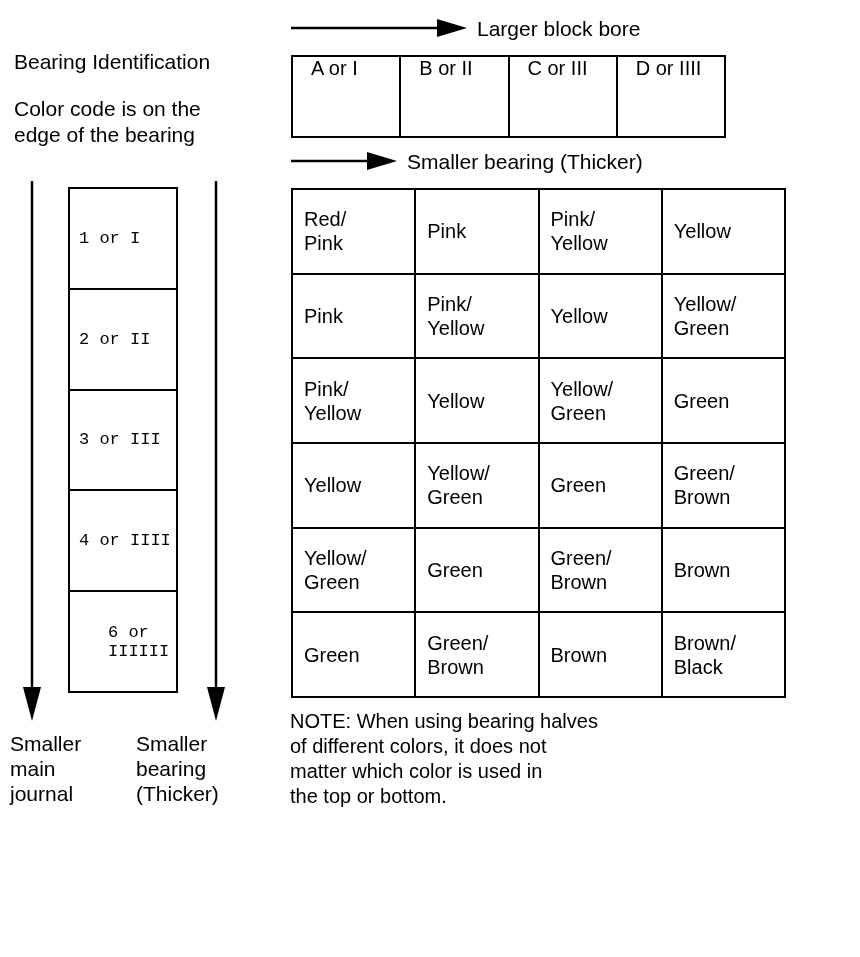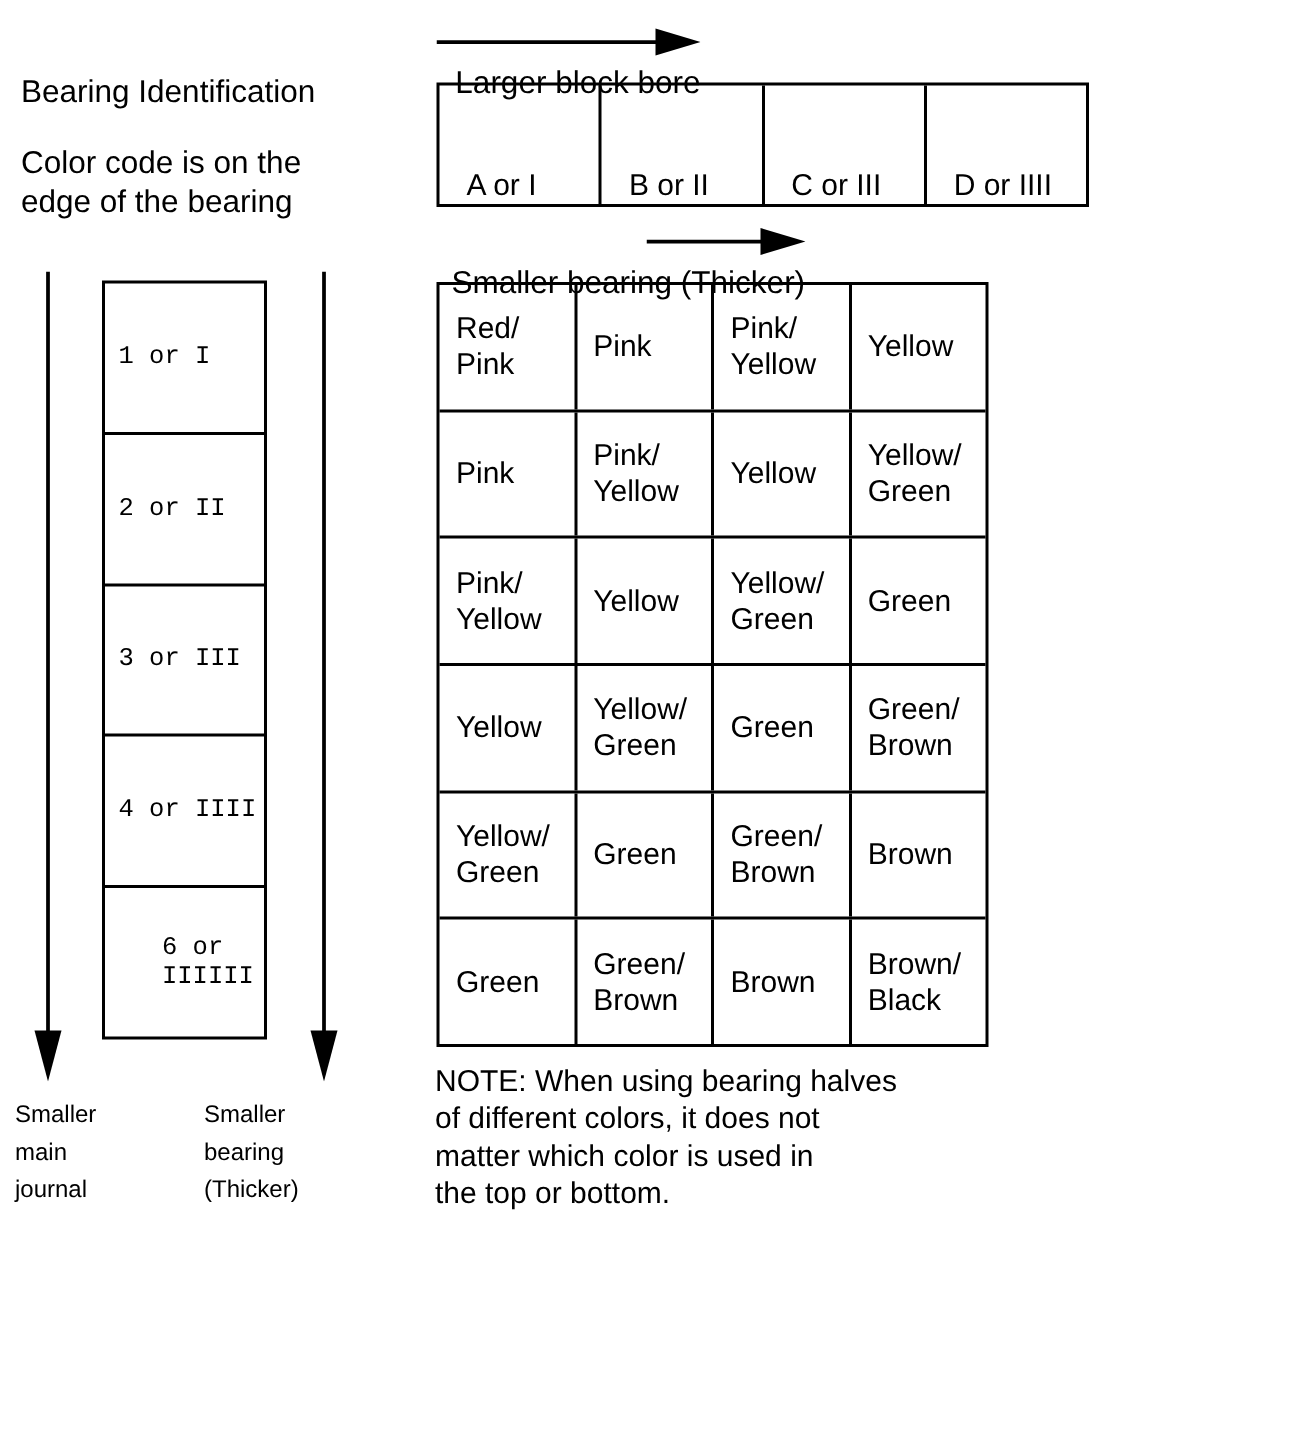--- a/index.html
+++ b/index.html
@@ -56,29 +56,29 @@
     box-sizing: border-box;
     display: flex;
     align-items: center;
     padding-left: 9px;
     font-size: 17px;
   }
   #left-index-table .index-cell:last-child { border-bottom: none; margin-left: 29px; }
 
   
   .bottom-caption {
-    font-size: 16px;
+    font-size: 21px;
     line-height: 25px;
     white-space: pre-line;
   }
   #caption-smaller-main-journal { left: 10px; top: 731px; }
   #caption-smaller-bearing      { left: 136px; top: 731px; }
 
   
-  .h-arrow-row { display: flex; align-items: flex-end; flex-direction: column; }
+  .h-arrow-row { display: flex; align-items: flex-start; }
   .h-arrow-label {
     font-size: 21px;
     line-height: 24px;
     white-space: nowrap;
     margin-left: 10px;
   }
   #arrow-larger-block-bore { left: 291px; top: 17px; }
   #arrow-smaller-bearing   { left: 291px; top: 150px; }
 
   
@@ -89,31 +89,31 @@
     height: 83px;
     border: 2px solid #000;
     box-sizing: border-box;
     display: flex;
   }
   #header-table .header-cell {
     flex: 1 1 0;
     border-right: 2px solid #000;
     box-sizing: border-box;
     display: flex;
-    align-items: flex-end;
+    align-items: flex-start;
     padding-left: 18px;
     font-size: 20px;
   }
   #header-table .header-cell:last-child { border-right: none; }
 
   
   #color-table {
     left: 291px;
     top: 188px;
-    width: 368px;
+    width: 495px;
     height: 510px;
     border: 2px solid #000;
     box-sizing: border-box;
     display: flex;
     flex-direction: column;
   }
   #color-table .color-row {
     flex: 1 1 0;
     display: flex;
     border-bottom: 2px solid #000;

